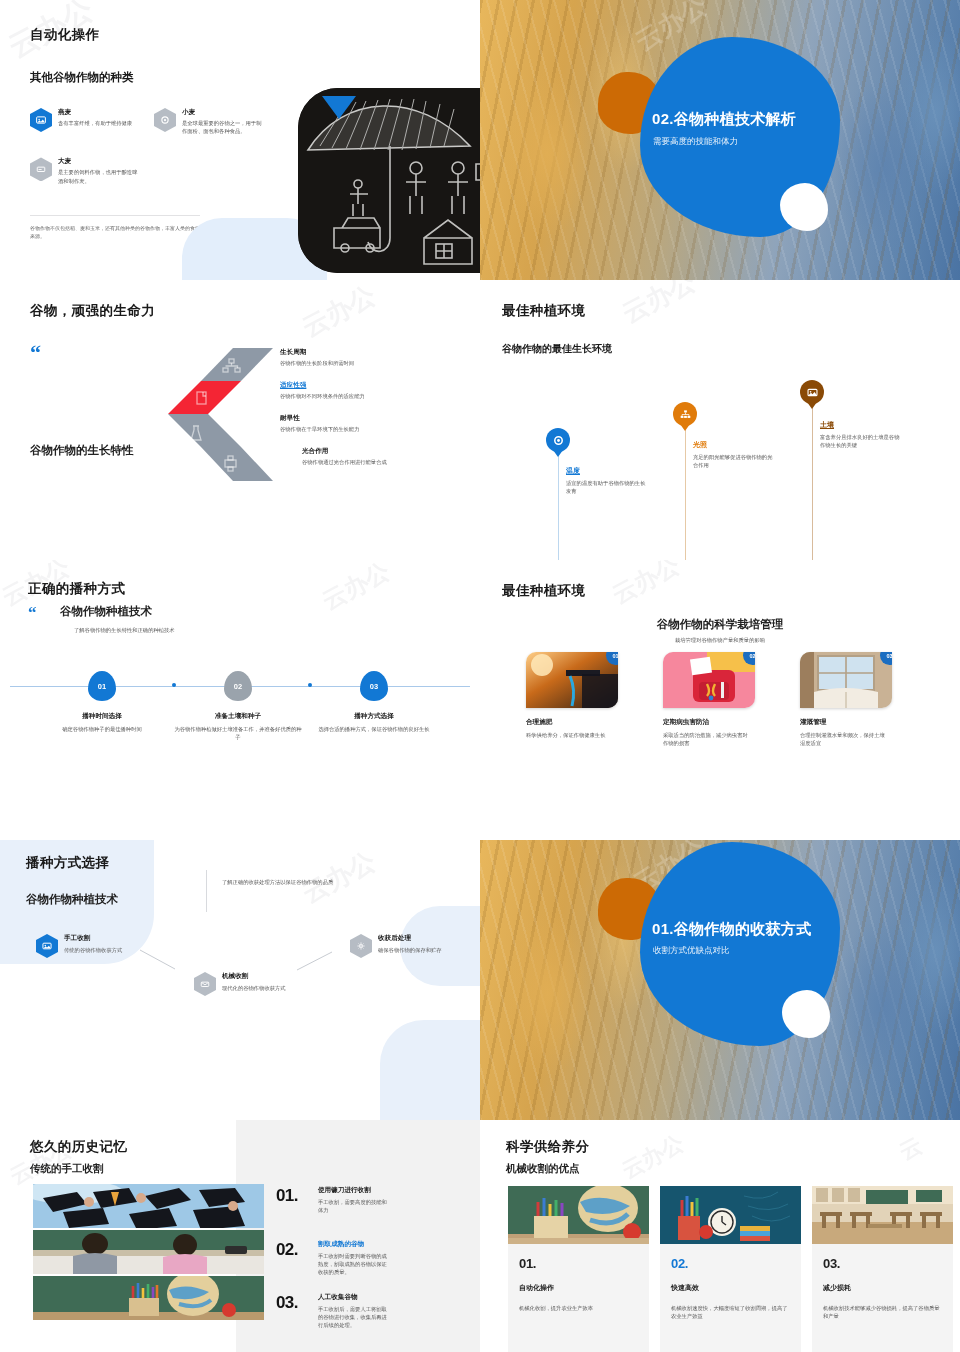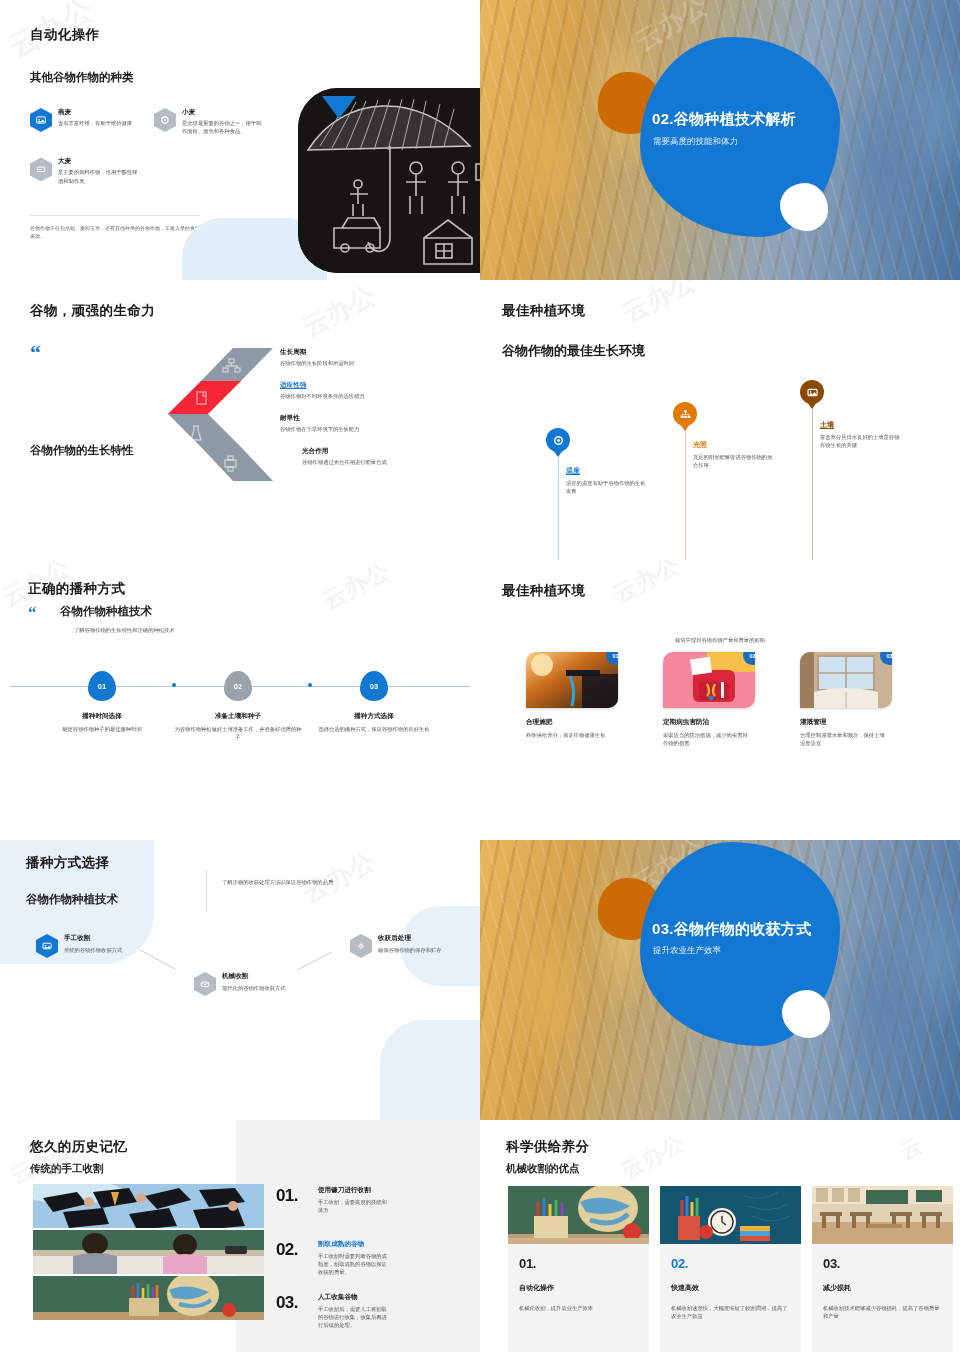--- a/index.html
+++ b/index.html
@@ -306,21 +306,21 @@
     <div class="row" style="margin-left:22px">
       <div class="item-title">光合作用</div>
       <div class="tiny" style="margin-top:2px">谷物作物通过光合作用进行能量合成</div>
     </div>
   </div>
 </div>
 
 <div class="slide" id="s4">
   <div class="wm" style="left:140px;top:0px;font-size:26px">云办公</div>
   <div class="kicker title">最佳种植环境</div>
-  <div class="subhead sub" style="font-size:13px">谷物作物的最佳生长环境</div>
+  <div class="subhead sub" style="font-size:10px">谷物作物的最佳生长环境</div>
 
   <div class="stem" style="left:78px;top:170px;height:110px;background:#bcd7ef;"></div>
   <div class="pin" style="left:66px;top:148px;background:#1278d4;color:#1278d4;">
     <svg viewBox="0 0 16 16">
           <circle cx="8" cy="8" r="5.4" fill="none" stroke="#fff" stroke-width="2.2"></circle>
           <circle cx="8" cy="8" r="2.1" fill="#fff"></circle>
         </svg>
   </div>
   <div class="lbl" style="left:86px;top:186px;">
     <div class="lt accent">温度</div>
@@ -388,20 +388,21 @@
   </div>
   <div class="stepc" style="left:309px;top:152px;">
     <div class="item-title">播种方式选择</div>
     <div class="tiny" style="margin-top:4px">选择合适的播种方式，保证谷物作物的良好生长</div>
   </div>
 </div>
 
 <div class="slide" id="s7">
   <div class="wm" style="left:130px;top:4px;font-size:24px">云办公</div>
   <div class="kicker title">最佳种植环境</div>
+  <div class="h2">谷物作物的科学栽培管理</div>
   <div class="tiny h3">栽培管理对谷物作物产量和质量的影响</div>
 
   <div class="card" style="left:46px;top:92px;">
     <div class="img">
       <svg viewBox="0 0 92 56" preserveAspectRatio="none" style="width:100%;height:100%">
         <defs>
               <linearGradient id="g1" x1="0" y1="0" x2="1" y2="1">
                 <stop offset="0" stop-color="#ffd089"></stop>
                 <stop offset=".4" stop-color="#c86a1a"></stop>
                 <stop offset="1" stop-color="#2a1d14"></stop>
@@ -511,22 +512,22 @@
     </div>
   </div>
 </div>
 
 <div class="slide cover" id="s6">
   <div class="wheatbg"></div>
   <div class="wmk" style="left:150px;top:8px;">云办公</div>
   <div class="orange" style="left:118px;top:38px;"></div>
   <div class="bigblob" style="left:160px;top:2px;width:200px;height:204px;"></div>
   <div class="white" style="left:302px;top:150px;"></div>
-  <div class="ctitle" style="left:172px;top:80px;">03.谷物作物的收获方式</div>
-  <div class="csub" style="left:173px;top:105px;">提升农业生产效率</div>
+  <div class="ctitle" style="left:172px;top:80px;">01.谷物作物的收获方式</div>
+  <div class="csub" style="left:173px;top:105px;">收割方式优缺点对比</div>
 </div>
 
 <div class="slide" id="s9">
   <div class="panel"></div>
   <div class="wm" style="left:8px;top:28px;font-size:22px">云办公</div>
   <div class="kicker title">悠久的历史记忆</div>
   <div class="h2">传统的手工收割</div>
 
   <div class="ph" style="top:64px">
     <svg viewBox="0 0 231 44" preserveAspectRatio="none" style="width:100%;height:100%">

